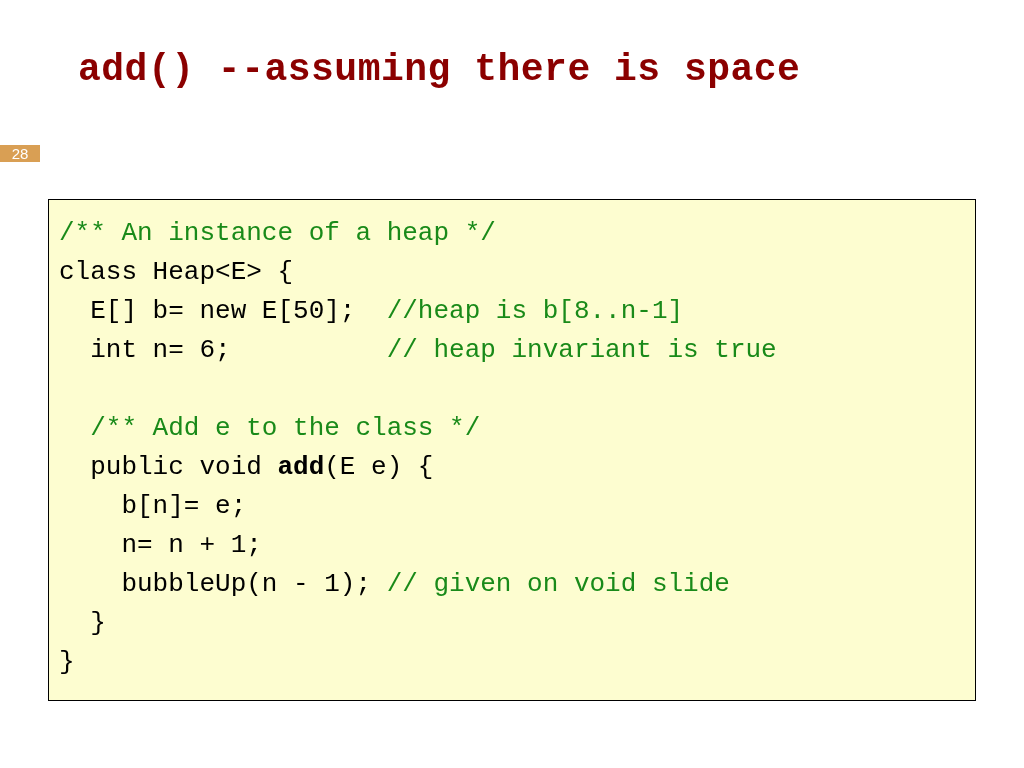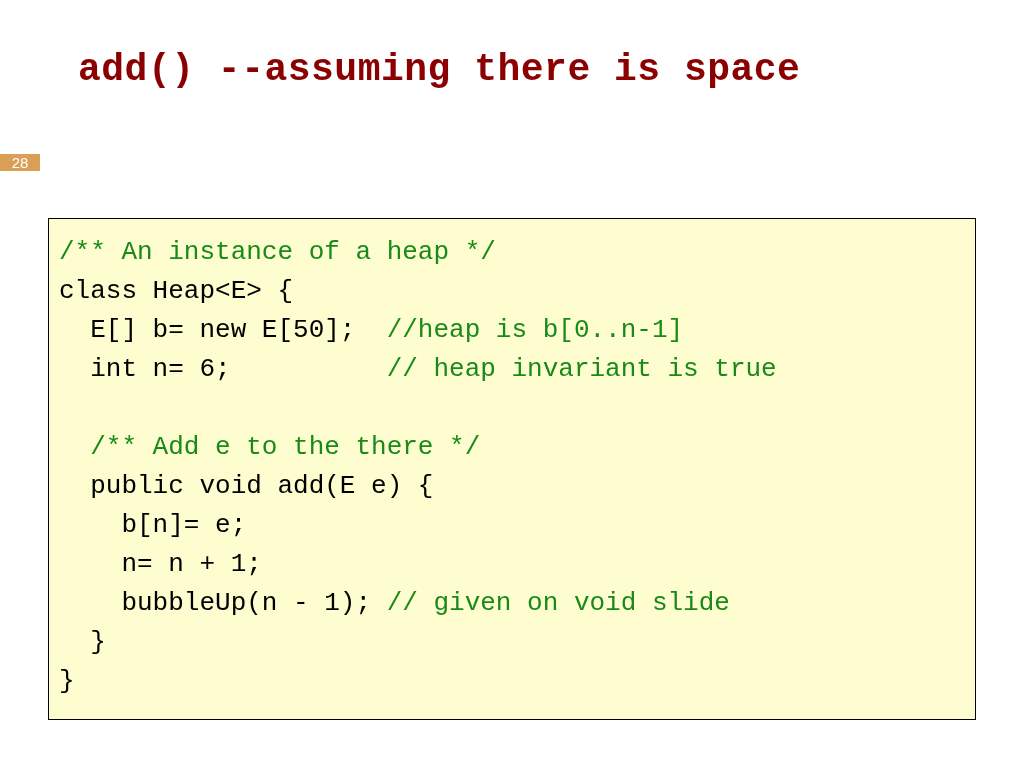--- a/index.html
+++ b/index.html
@@ -14,24 +14,23 @@
   }
   .title {
     font-size: 38px;
     font-weight: bold;
     color: #8b0000;
     padding: 48px 0 44px 78px;
     letter-spacing: 0.5px;
   }
   .bar-row {
     display: flex;
-    align-items: flex-start;
+    align-items: center;
     height: 36px;
     margin-bottom: 28px;
-    margin-top: 19px;
   }
   .slide-num {
     background: #d99f54;
     color: #ffffff;
     font-family: Arial, sans-serif;
     font-size: 15px;
     font-weight: normal;
     width: 40px;
     display: flex;
     align-items: center;
@@ -47,36 +46,36 @@
     margin: 0 48px 0 48px;
     border: 1px solid #000;
     background: #fdfdd0;
     padding: 14px 10px 18px 10px;
     font-size: 26px;
     line-height: 1.5;
     white-space: pre;
     color: #000;
   }
   .cm { color: #198a19; text-align: center; }
-  .bold { font-weight: normal; margin-top: 36px; }
+  .bold { font-weight: bold; margin-top: 36px; }
 </style>
 </head>
 <body>
 
 <div class="title">add()  --assuming there is space</div>
 
 <div class="bar-row">
   <div class="slide-num">28</div>
   <div class="bar"></div>
 </div>
 
 <div class="codebox"><span class="cm">/** An instance of a heap */</span>
 <span>class Heap&lt;E&gt; {</span>
-<span>  E[] b= new E[50];  </span><span class="cm">//heap is b[0..n-1]</span>
+<span>  E[] b= new E[50];  </span><span class="cm">//heap is b[8..n-1]</span>
 <span>  int n= 6;          </span><span class="cm">// heap invariant is true</span>
 <span></span>
-<span class="cm">  /** Add e to the there */</span>
+<span class="cm">  /** Add e to the class */</span>
 <span>  public void </span><span class="bold">add</span><span>(E e) {</span>
 <span>    b[n]= e;</span>
 <span>    n= n + 1;</span>
 <span>    bubbleUp(n - 1); </span><span class="cm">// given on void slide</span>
 <span>  }</span>
 <span>}</span></div>
 
 </body></html>

